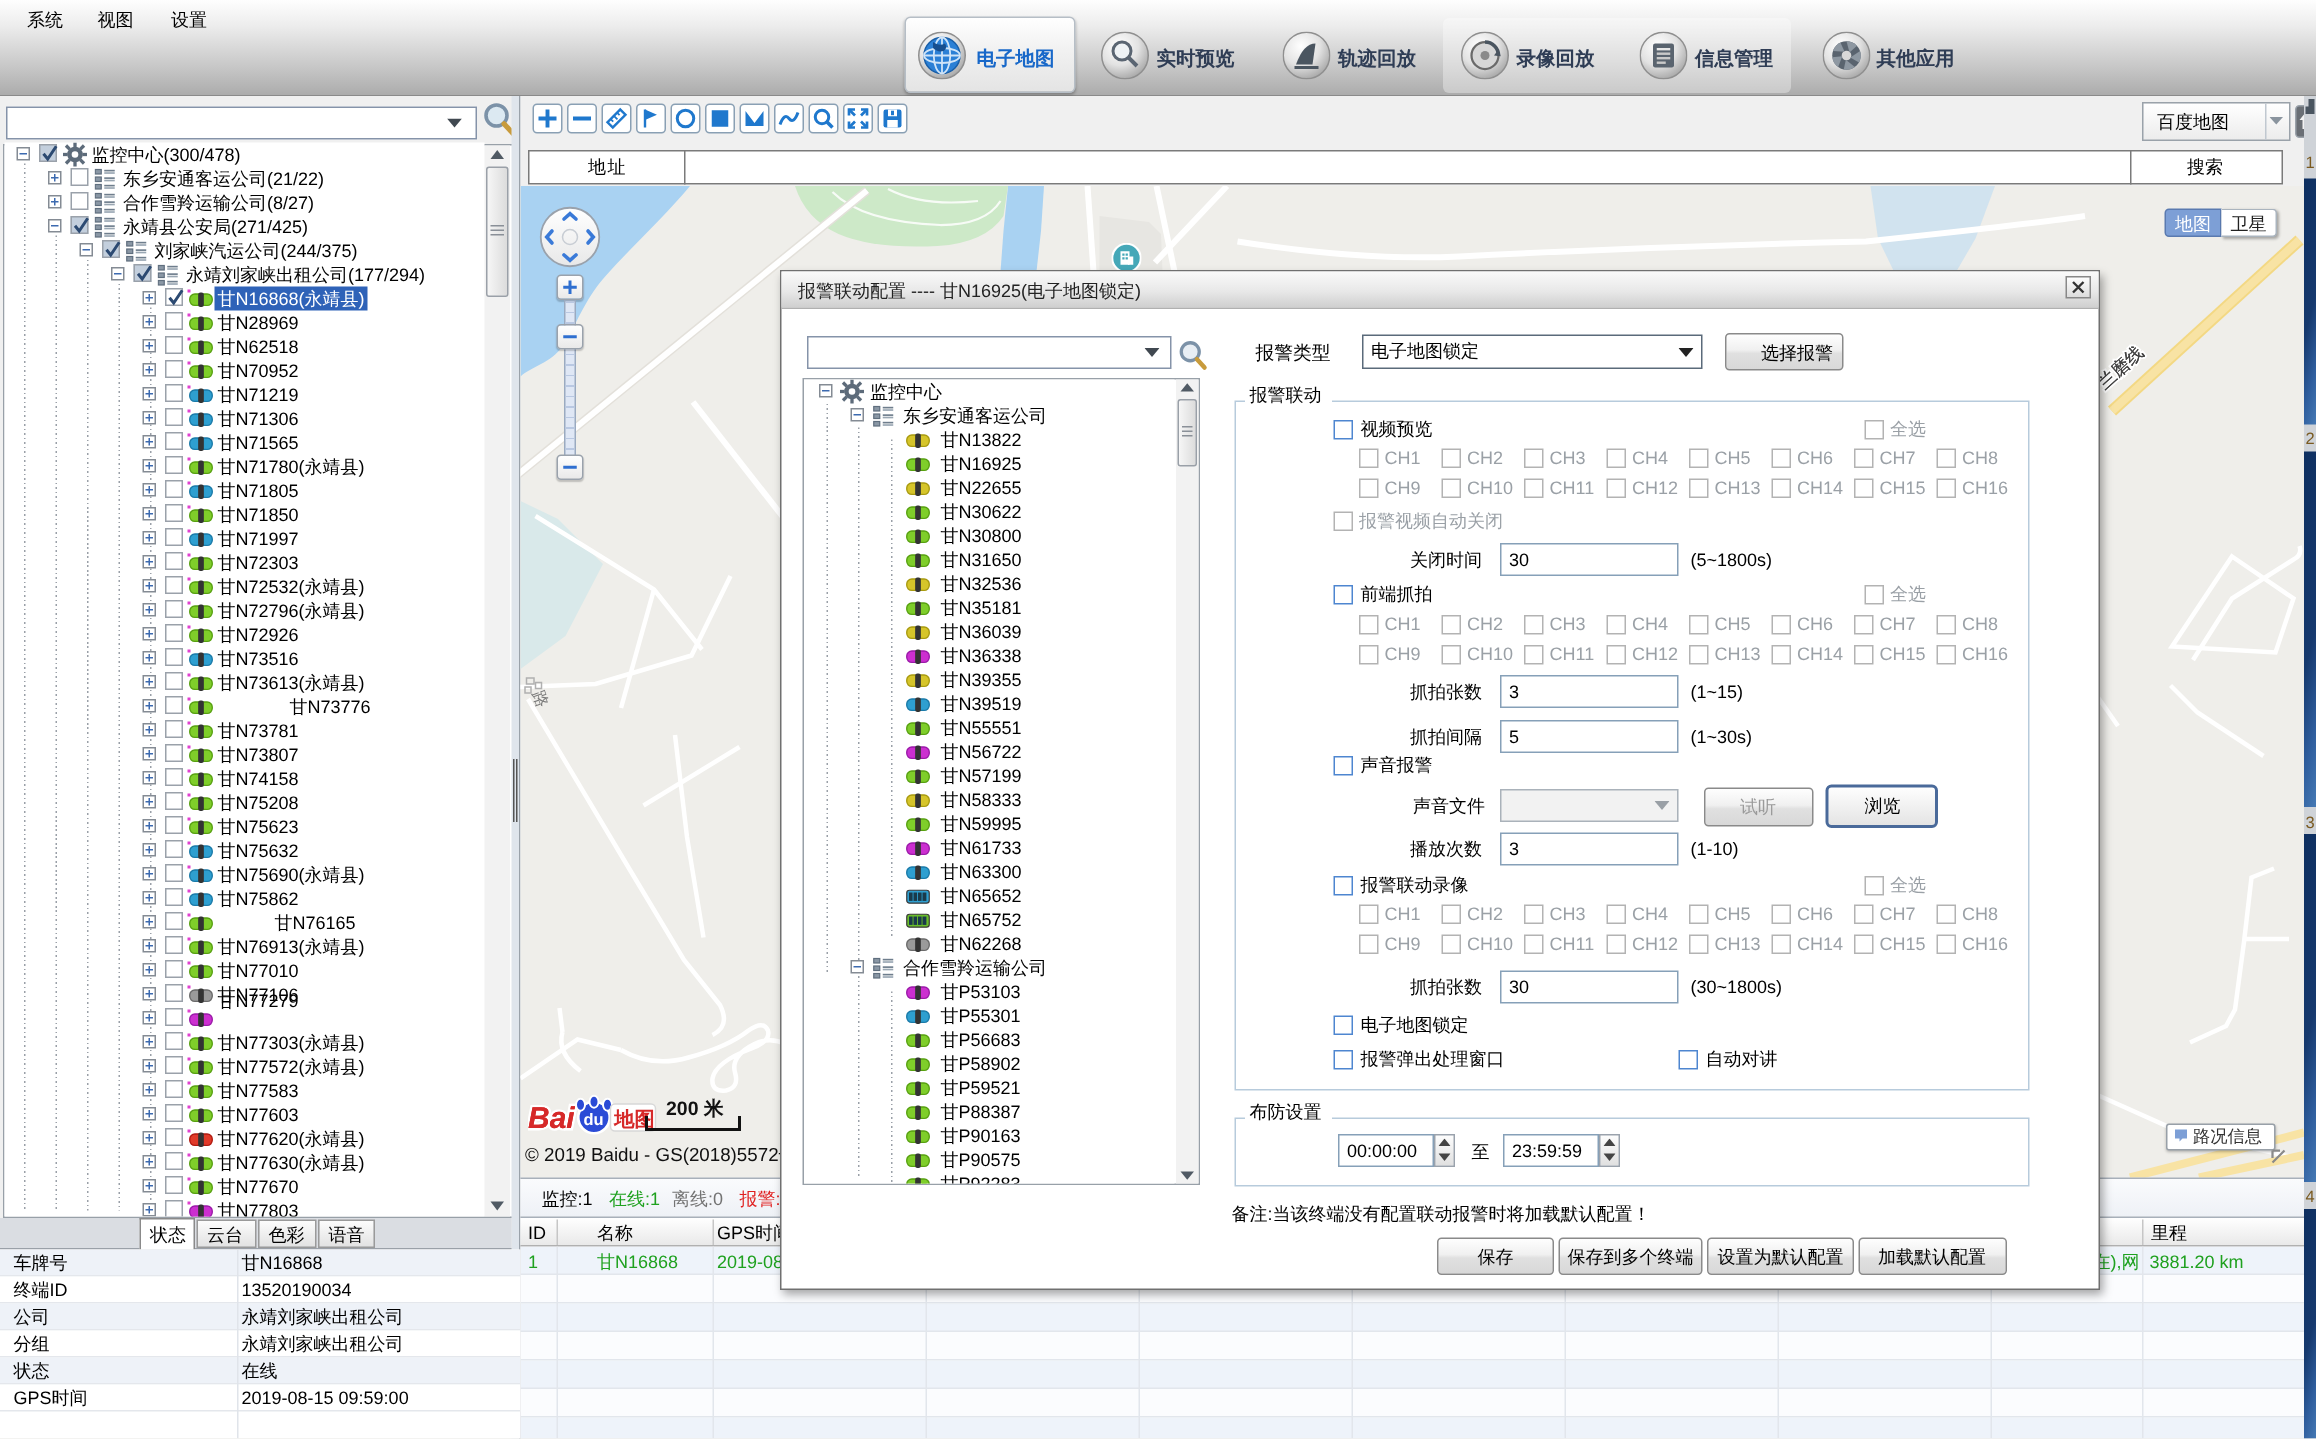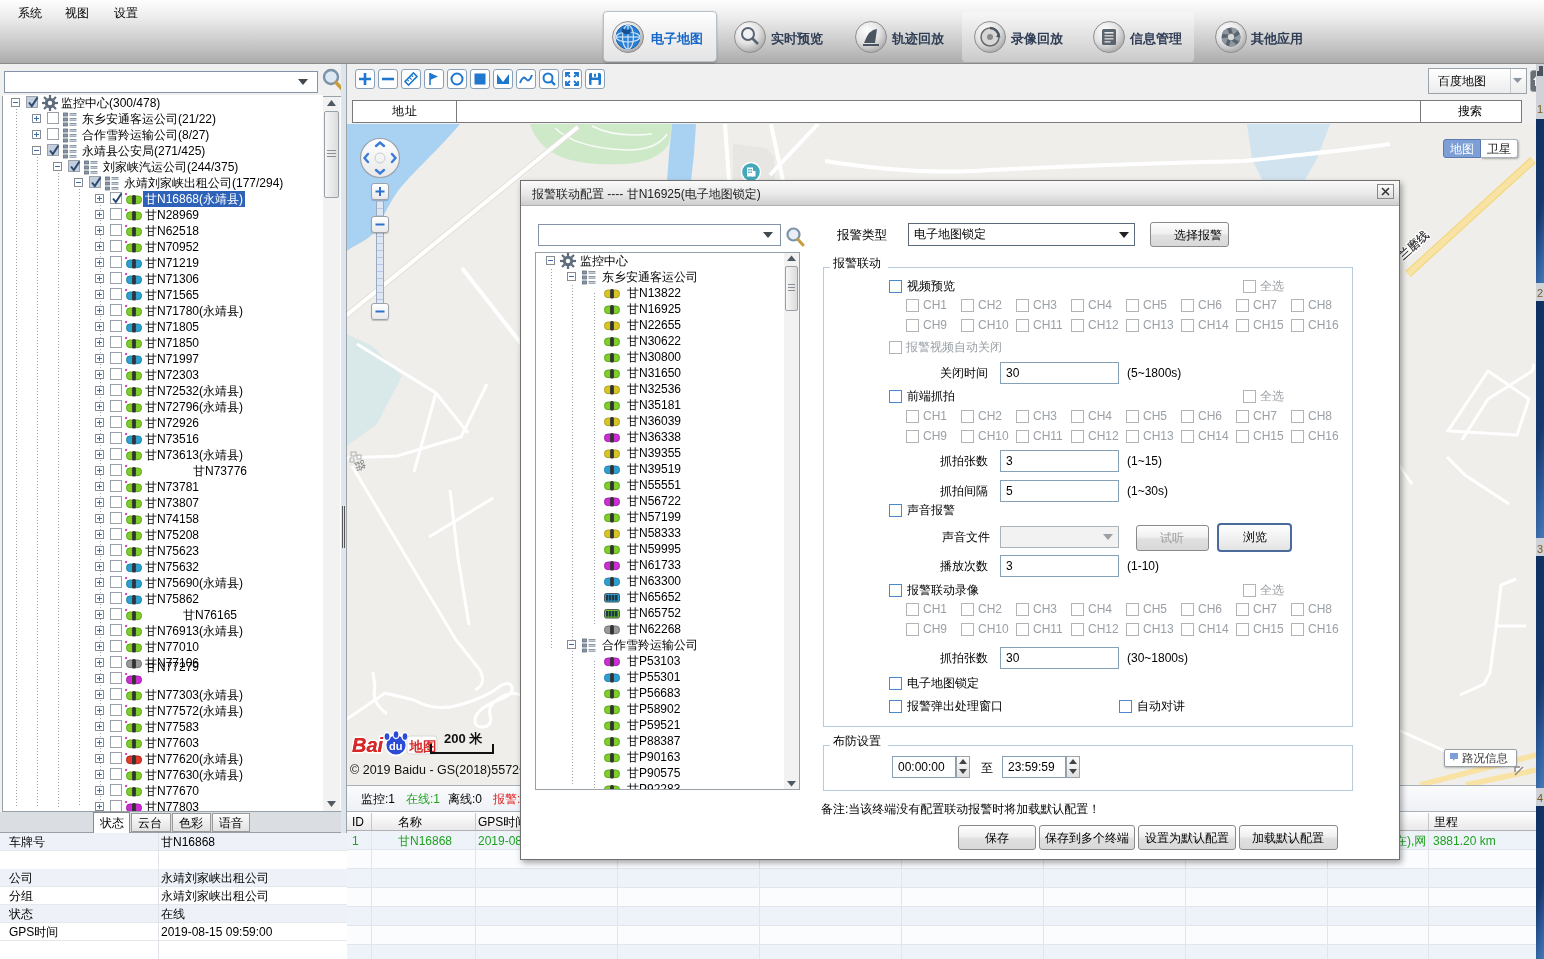--- a/index.html
+++ b/index.html
@@ -737,20 +737,24 @@
 <div class="ab" style="left:131px;top:813px;width:40px;height:19px;background:linear-gradient(#fcfcfc,#e2e2e2);border:1px solid #9a9a9a;"></div>
 <div class="tx" style="left:138px;top:815px;">云台</div>
 <div class="ab" style="left:172px;top:813px;width:39px;height:19px;background:linear-gradient(#fcfcfc,#e2e2e2);border:1px solid #9a9a9a;"></div>
 <div class="tx" style="left:179px;top:815px;">色彩</div>
 <div class="ab" style="left:212px;top:813px;width:38px;height:19px;background:linear-gradient(#fcfcfc,#e2e2e2);border:1px solid #9a9a9a;"></div>
 <div class="tx" style="left:219px;top:815px;">语音</div>
 <div class="ab" style="left:0;top:833px;width:347px;height:126px;overflow:hidden;background:#fff;">
 <div class="ab" style="left:0;top:0px;width:347px;height:18px;background:#eef2f8;border-bottom:1px solid #e4e7ec;">
 <div class="tx" style="left:9px;top:1px;">车牌号</div>
       <div class="tx" style="left:161px;top:1px;">甘N16868</div>
+    </div>
+<div class="ab" style="left:0;top:18px;width:347px;height:18px;background:#ffffff;border-bottom:1px solid #e4e7ec;">
+<div class="tx" style="left:9px;top:1px;">终端ID</div>
+      <div class="tx" style="left:161px;top:1px;">13520190034</div>
     </div>
 <div class="ab" style="left:0;top:36px;width:347px;height:18px;background:#eef2f8;border-bottom:1px solid #e4e7ec;">
 <div class="tx" style="left:9px;top:1px;">公司</div>
       <div class="tx" style="left:161px;top:1px;">永靖刘家峡出租公司</div>
     </div>
 <div class="ab" style="left:0;top:54px;width:347px;height:18px;background:#ffffff;border-bottom:1px solid #e4e7ec;">
 <div class="tx" style="left:9px;top:1px;">分组</div>
       <div class="tx" style="left:161px;top:1px;">永靖刘家峡出租公司</div>
     </div>
 <div class="ab" style="left:0;top:72px;width:347px;height:18px;background:#eef2f8;border-bottom:1px solid #e4e7ec;">
@@ -956,21 +960,21 @@
 <svg class="ab" style="left:1448px;top:752px" width="12" height="12" viewBox="0 0 12 12">
     <path d="M2 1 h8 v6 h-3 l-2 2 v-2 h-3 Z" fill="#7d9fd6"></path>
   </svg>
 <div class="tx" style="left:1462px;top:750px;font-size:11.5px;color:#333;">路况信息</div>
 <svg class="ab" style="left:1514px;top:766px" width="10" height="10" viewBox="0 0 10 10">
     <path d="M1 9 L9 1 M1 1 h5 M1 1 v5" stroke="#8a8a8a" stroke-width="1.5" fill="none"></path>
   </svg>
 <div class="ab" style="left:347px;top:785px;width:1189px;height:27px;background:linear-gradient(#fafbfd,#eef1f6);border-top:1px solid #a8b0ba;border-bottom:1px solid #a8b0ba;"></div>
 <div class="tx" style="left:361px;top:791px;color:#000;">监控:<span style="color:#000">1</span></div>
 <div class="tx" style="left:406px;top:791px;color:#1fa11f;">在线:1</div>
-<div class="tx" style="left:448px;top:791px;color:#000000;">离线:0</div>
+<div class="tx" style="left:448px;top:791px;color:#737373;">离线:0</div>
 <div class="tx" style="left:493px;top:791px;color:#e02020;">报警:0</div>
 <div class="ab" style="left:347px;top:812px;width:1189px;height:19px;background:linear-gradient(#ffffff,#e9e9e9);border-bottom:1px solid #b0b0b0;"></div>
 <div class="ab" style="left:371px;top:813px;width:1px;height:17px;background:#c6c6c6;"></div>
 <div class="ab" style="left:475px;top:813px;width:1px;height:17px;background:#c6c6c6;"></div>
 <div class="ab" style="left:617px;top:813px;width:1px;height:17px;background:#c6c6c6;"></div>
 <div class="ab" style="left:759px;top:813px;width:1px;height:17px;background:#c6c6c6;"></div>
 <div class="ab" style="left:901px;top:813px;width:1px;height:17px;background:#c6c6c6;"></div>
 <div class="ab" style="left:1043px;top:813px;width:1px;height:17px;background:#c6c6c6;"></div>
 <div class="ab" style="left:1185px;top:813px;width:1px;height:17px;background:#c6c6c6;"></div>
 <div class="ab" style="left:1327px;top:813px;width:1px;height:17px;background:#c6c6c6;"></div>

